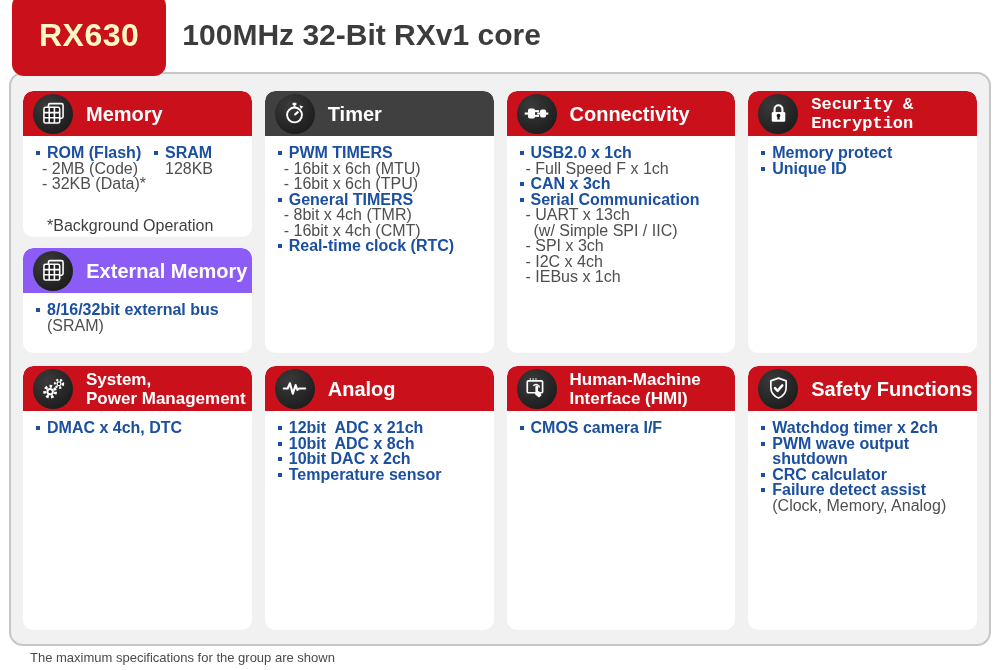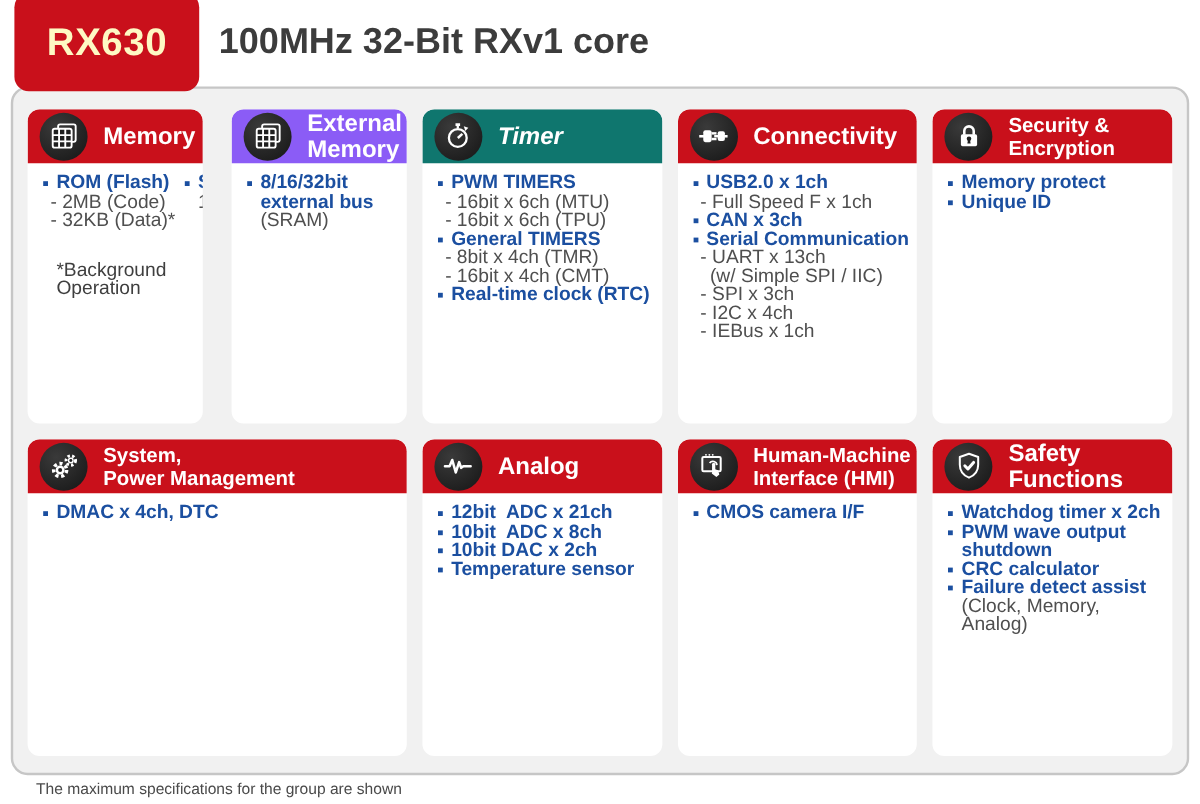--- a/index.html
+++ b/index.html
@@ -9,21 +9,21 @@
   .hdr{display:flex;align-items:center;height:64px;padding:6px 0 0 12px;box-sizing:border-box;}
   .badge{height:50px;padding:16px 27px;border-radius:12px;display:flex;align-items:center;justify-content:center;
          color:#fef9c3;font-weight:bold;font-size:32px;letter-spacing:.5px;}
   .hdr-title{margin-left:16px;font-size:30px;font-weight:bold;color:#3c3c3c;}
 
   
   .panel{margin:8px 9px 0;box-sizing:border-box;background:#f1f1f1;border:2px solid #c6c6c6;border-radius:14px;
          padding:17px 12px 14px;display:grid;grid-template-columns:repeat(4,1fr);grid-template-rows:262px 264px;gap:13px;}
   .cell{display:flex;}
   .cell .card{flex:1;}
-  .cell.stack{flex-direction:row;gap:24px;}
+  .cell.stack{flex-direction:column;gap:11px;}
   .cell.stack .card-fixed{flex:0 0 146px;}
 
   
   .card{background:#fff;border-radius:10px;display:flex;flex-direction:column;overflow:hidden;min-width:0;}
   .card-header{flex:0 0 45px;display:flex;align-items:center;padding:0 4px 0 10px;border-radius:10px 10px 0 0;color:#fff;}
   .icon-circle{width:40px;height:40px;border-radius:50%;flex:none;display:flex;align-items:center;justify-content:center;
                background:radial-gradient(circle at 35% 30%, #3a3a3a, #151515);}
   .icon-circle svg{width:27px;height:27px;display:block;}
   .card-title{margin-left:13px;font-weight:bold;min-width:0;}
   .card-title.one{font-size:20px;line-height:22px;}
@@ -102,21 +102,21 @@
             </span>
           </div>
           <div class="card-body">
             <div class="item main"><span class="bullet"></span><span class="txt">8/16/32bit external bus</span></div>
             <div class="item plain">(SRAM)</div>
           </div>
         </section>
       </div>
     <div class="cell">
         <section class="card">
-          <div class="card-header" style="background: #0f766e; font-style: italic;">
+          <div class="card-header" style="background: #404040;">
             <span class="icon-circle">
               <svg viewBox="0 0 24 24">
                 <g fill="none" stroke="#fff">
                   <path d="M10.3 3.4h3.4" stroke-width="2.1"></path>
                   <path d="M12 3.4v2.8" stroke-width="1.7"></path>
                   <circle cx="12" cy="13.3" r="6.6" stroke-width="1.7"></circle>
                   <path d="M12 13.3l3.4-3" stroke-width="1.9"></path>
                 </g>
                 <path d="M16.4 4.6l3.4 1.1-2.2 2.4z" fill="#fff"></path>
               </svg>
@@ -164,21 +164,21 @@
             <div class="item sub">- UART x 13ch</div>
             <div class="item sub2">(w/ Simple SPI / IIC)</div>
             <div class="item sub">- SPI x 3ch</div>
             <div class="item sub">- I2C x 4ch</div>
             <div class="item sub">- IEBus x 1ch</div>
           </div>
         </section>
       </div>
     <div class="cell">
         <section class="card">
-          <div class="card-header" style="background: rgb(201, 16, 27);">
+          <div class="card-header" style="background: rgb(201, 16, 27); font-family: Liberation Mono, monospace;">
             <span class="icon-circle">
               <svg viewBox="0 0 24 24">
                 <path d="M8.5 11V8.2a3.5 3.5 0 0 1 7 0V11" fill="none" stroke="#fff" stroke-width="1.9"></path>
                 <rect x="6" y="10.6" width="12" height="8.8" rx="1.2" fill="#fff"></rect>
                 <circle cx="12" cy="13.9" r="1.7" fill="#1f1f1f"></circle>
                 <path d="M11.3 14.4h1.4l.5 3h-2.4z" fill="#1f1f1f"></path>
               </svg>
             </span>
             <span class="card-title two">
               <div>Security &amp;</div>

